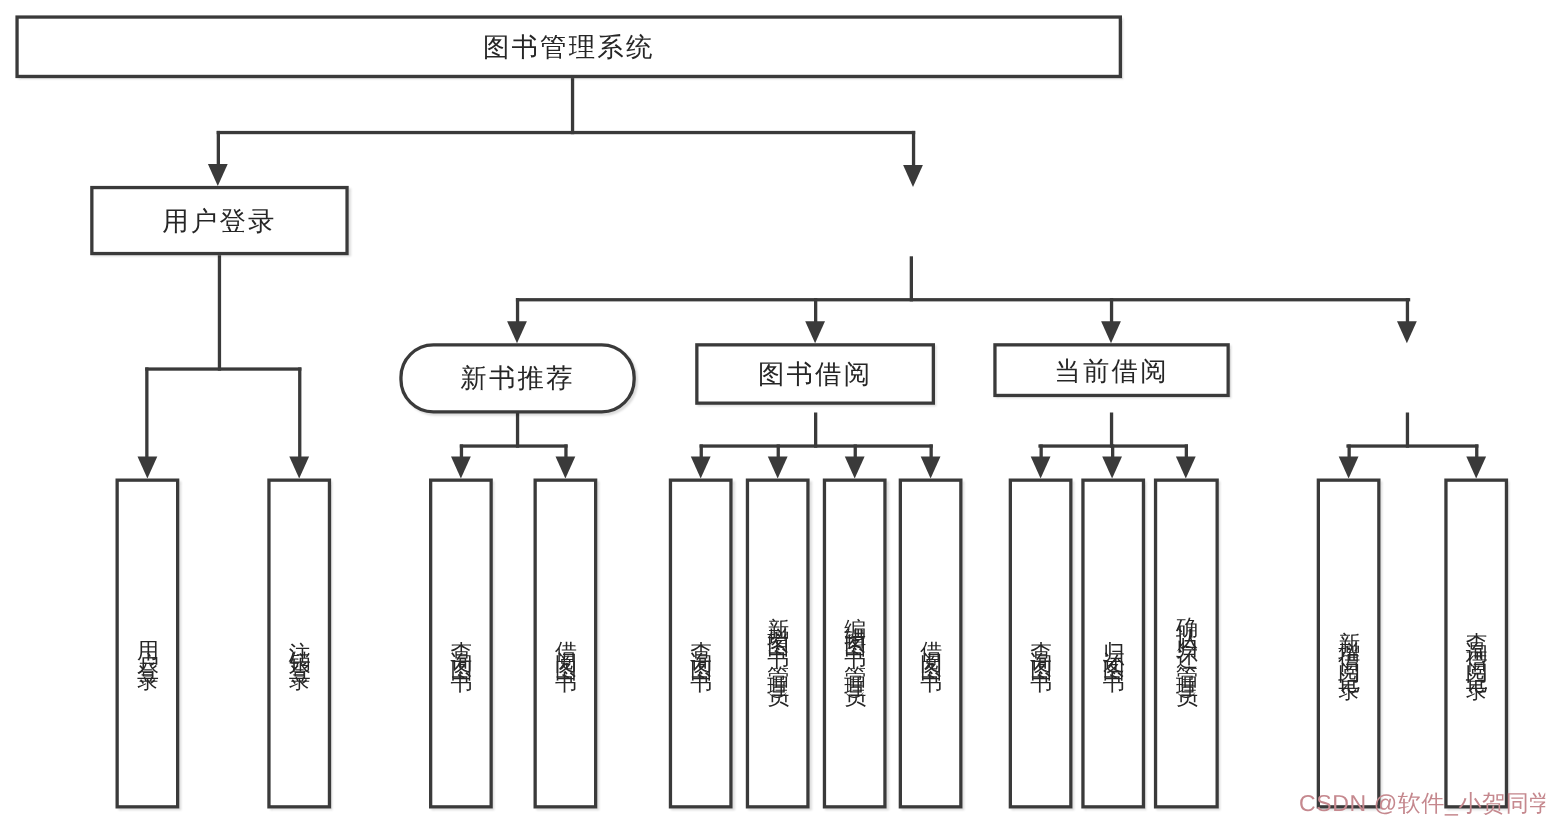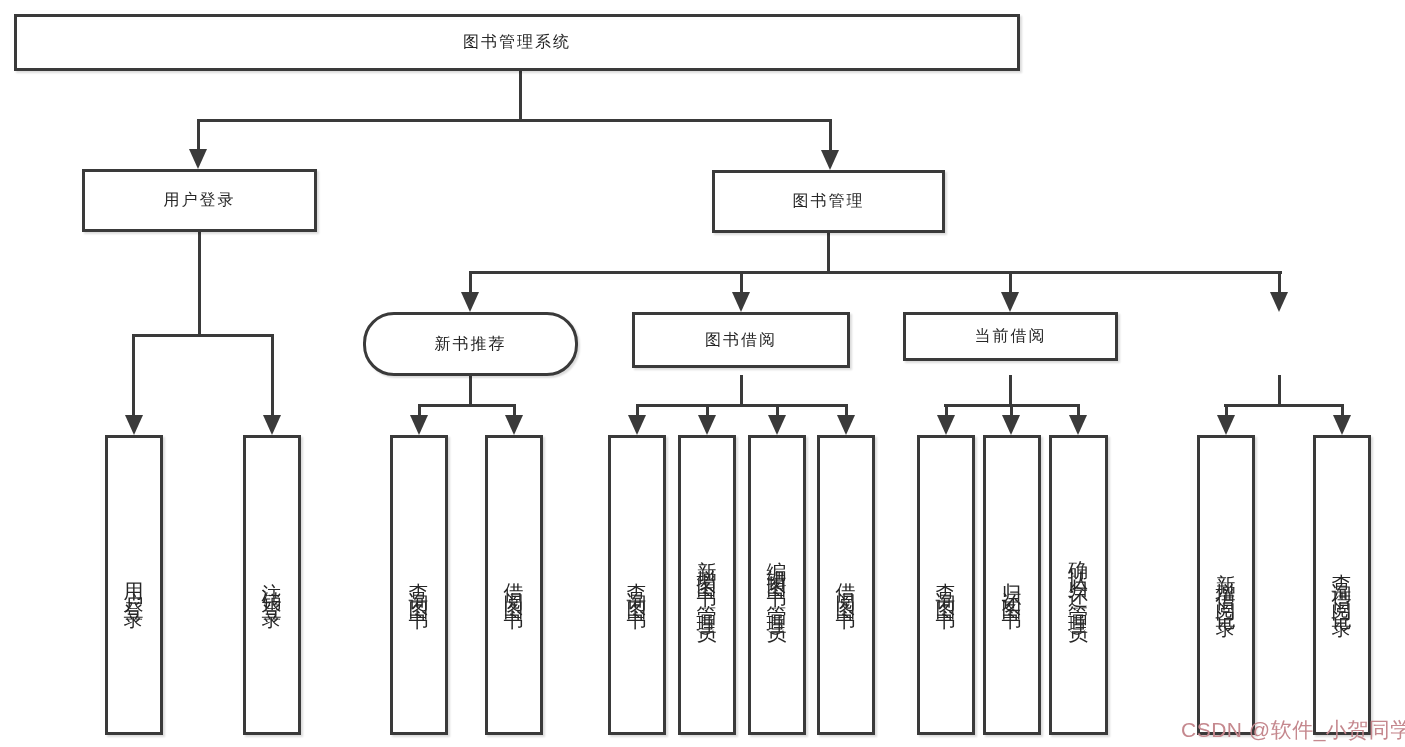--- a/index.html
+++ b/index.html
@@ -5,21 +5,21 @@
   html,body{margin:0;padding:0;background:#ffffff;}
   .canvas{
     position:relative;width:1405px;height:747px;background:var(--bg,#fff);
     font-family:"Liberation Sans","DejaVu Sans",sans-serif;overflow:hidden;
   }
   .node{
     position:absolute;background:#fff;border:3px solid var(--line,#3a3a3a);
     box-sizing:border-box;display:flex;align-items:center;justify-content:center;
     color:var(--text,#262626);box-shadow:2px 2px 2px rgba(0,0,0,0.14);
   }
-  .node.h{font-size:16px;letter-spacing:2px;white-space:nowrap;}
+  .node.h{font-size:24px;letter-spacing:2px;white-space:nowrap;}
   .node.v{
     writing-mode:vertical-rl;text-orientation:mixed;
     font-size:20px;letter-spacing:9px;line-height:1;
   }
   .ln{position:absolute;background:var(--line,#3a3a3a);}
   .ar{
     position:absolute;width:0;height:0;
     border-left:9px solid transparent;border-right:9px solid transparent;
     border-top:20px solid var(--line,#3a3a3a);
   }
@@ -88,21 +88,20 @@
   <div class="ln" style="left:1278px;top:375px;width:3px;height:32px;"></div>
   <div class="ln" style="left:1224px;top:404px;width:120px;height:3px;"></div>
   <div class="ln" style="left:1225px;top:404px;width:3px;height:12px;"></div>
   <div class="ln" style="left:1341px;top:404px;width:3px;height:12px;"></div>
   <div class="ar" style="left:1217px;top:415px;"></div>
   <div class="ar" style="left:1333px;top:415px;"></div>
 
   <div class="node h" style="left:14px;top:14px;width:1006px;height:57px;">图书管理系统</div>
 
   <div class="node h" style="left:82px;top:169px;width:235px;height:63px;">用户登录</div>
-  <div class="node h" style="left:712px;top:170px;width:233px;height:63px;">图书管理</div>
 
   <div class="node h" style="left:363px;top:312px;width:215px;height:64px;border-radius:31px;">新书推荐</div>
   <div class="node h" style="left:632px;top:312px;width:218px;height:56px;">图书借阅</div>
   <div class="node h" style="left:903px;top:312px;width:215px;height:49px;">当前借阅</div>
 
   <div class="node v" style="left:105px;top:435px;width:58px;height:300px;">用户登录</div>
   <div class="node v" style="left:243px;top:435px;width:58px;height:300px;">注销登录</div>
 
   <div class="node v" style="left:390px;top:435px;width:58px;height:300px;">查询图书</div>
   <div class="node v" style="left:485px;top:435px;width:58px;height:300px;">借阅图书</div>

